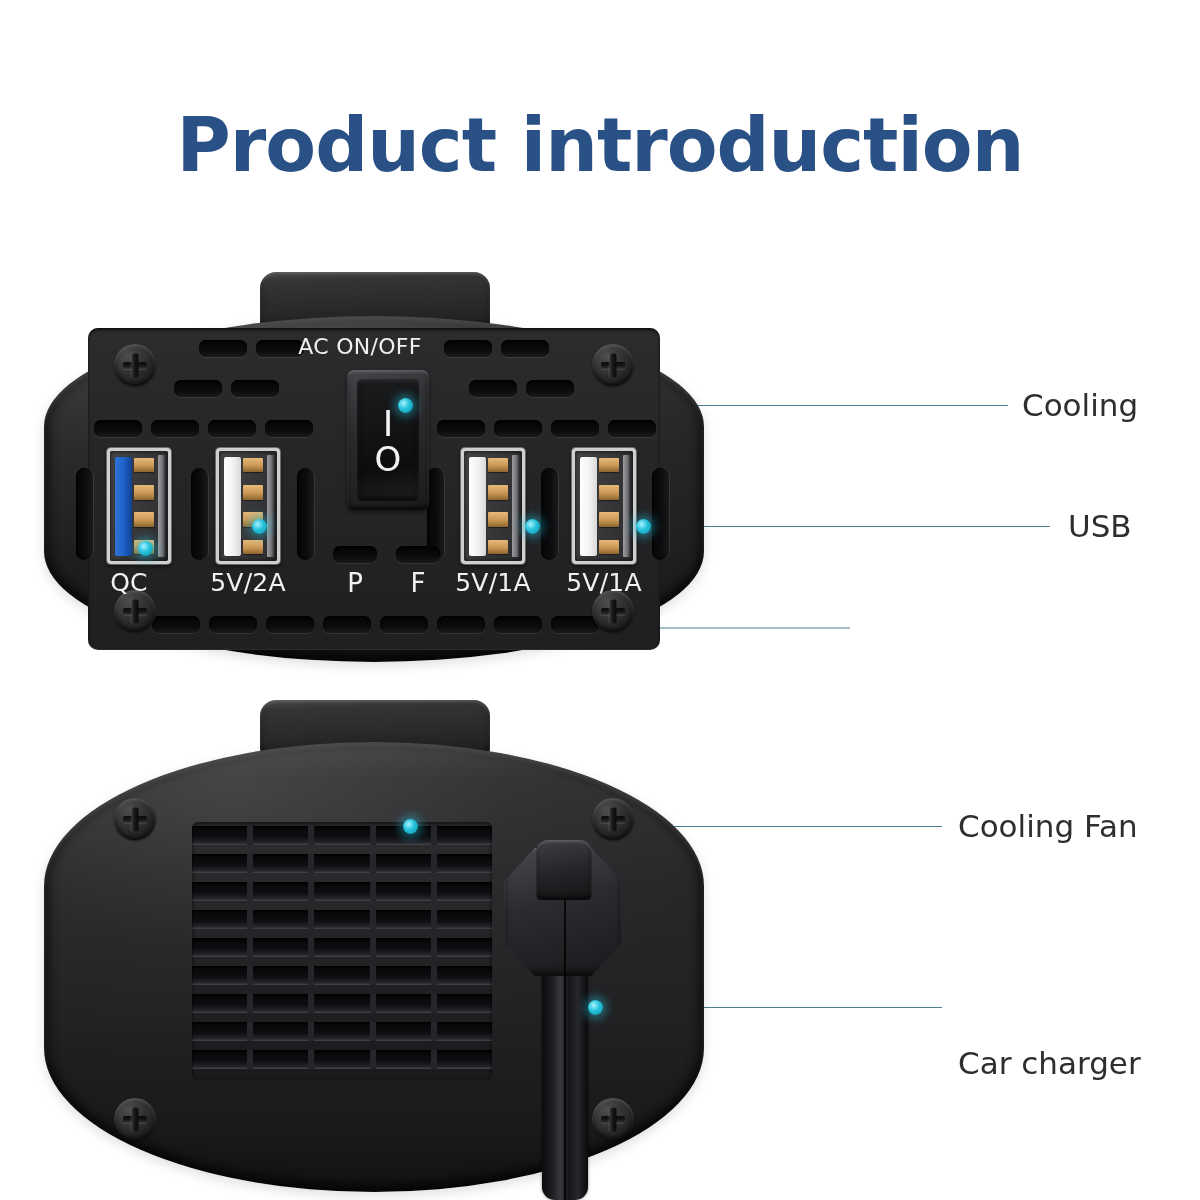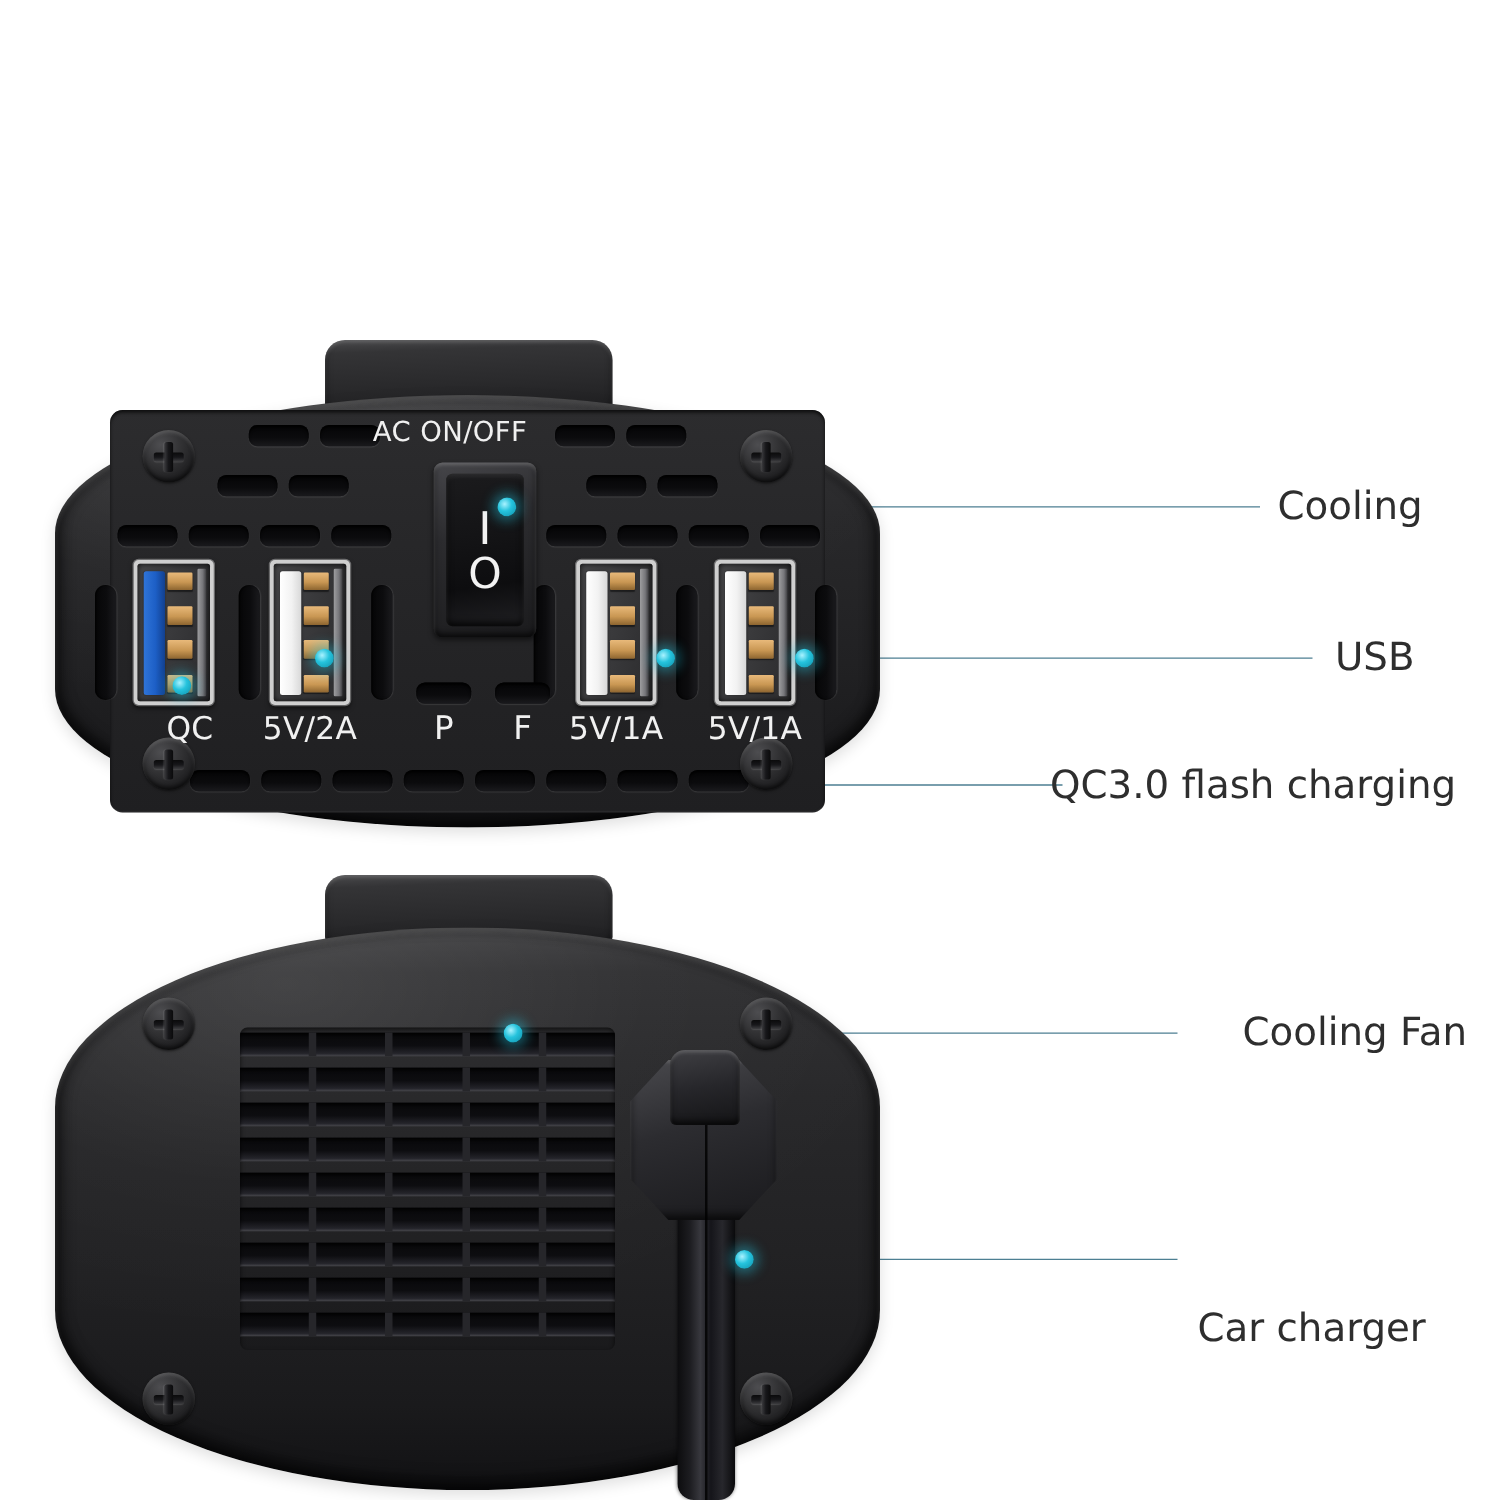--- a/index.html
+++ b/index.html
@@ -313,20 +313,21 @@
     z-index: 18;
     width: 2px;
     background: rgba(0,0,0,0.8);
   }
 </style>
 </head>
 <body>
 
 <div id="stage">
 
+  <div id="page-title">Product introduction</div>
 
   <div class="device" style="left:44px; top:272px; width:660px; height:400px;">
 
     <div class="tab" style="left:216px; top:0px; width:230px; height:60px;"></div>
 
     <div class="body-shell" style="left:0px; top:44px; width:660px; height:346px;"></div>
 
     <div class="face-panel" style="left:44px; top:56px; width:572px; height:322px;"></div>
 
     <div class="screw" style="left:70px;  top:72px;"></div>
@@ -387,21 +388,21 @@
         <div class="usb-tongue blue"></div>
         <div class="usb-pins">
           <div class="usb-pin"></div>
             <div class="usb-pin"></div>
           <div class="usb-pin"></div>
             <div class="usb-pin"></div>
         </div>
         <div class="usb-back-rail"></div>
       </div>
     </div>
-    <div class="usb-label" style="left:66px; top:296px; width:84px;text-align:center;">QC</div>
+    <div class="usb-label" style="left:43px; top:296px; width:84px;text-align:center;">QC</div>
 
     <div class="usb-port" style="left:172px; top:176px; width:64px; height:116px;">
       <div class="usb-cavity">
         <div class="usb-tongue"></div>
         <div class="usb-pins">
           <div class="usb-pin"></div>
             <div class="usb-pin"></div>
           <div class="usb-pin"></div>
             <div class="usb-pin"></div>
         </div>
@@ -558,23 +559,22 @@
   <div class="hot-dot" style="left:252px; top:519px;"></div>
   <div class="hot-dot" style="left:525px; top:519px;"></div>
   <div class="hot-dot" style="left:636px; top:519px;"></div>
   <div class="lead-line" style="left:260px; top:526px; width:790px;"></div>
   <div class="callout-label" style="left:1068px; top:511px;">USB</div>
 
   <div class="hot-dot" style="left:138px; top:541px;"></div>
   <svg class="lead-diag" width="720" height="120" style="left:140px; top:546px;">
     <polyline points="6,6 94,82 710,82" fill="none" stroke="#4d7f92" stroke-width="1.2"></polyline>
   </svg>
-  <div class="callout-label" style="left:840px; top:613px;">QC3.0 flash charging</div>
 
   <div class="hot-dot" style="left:403px; top:819px;"></div>
   <div class="lead-line" style="left:412px; top:826px; width:530px;"></div>
-  <div class="callout-label" style="left:958px; top:811px;margin-left:36px;">Cooling Fan</div>
+  <div class="callout-label" style="left:958px; top:811px;">Cooling Fan</div>
 
   <div class="hot-dot" style="left:588px; top:1000px;"></div>
   <div class="lead-line" style="left:597px; top:1007px; width:345px;"></div>
   <div class="callout-label" style="left:958px; top:1048px;">Car charger</div>
 
 </div>
 
 </body></html>

